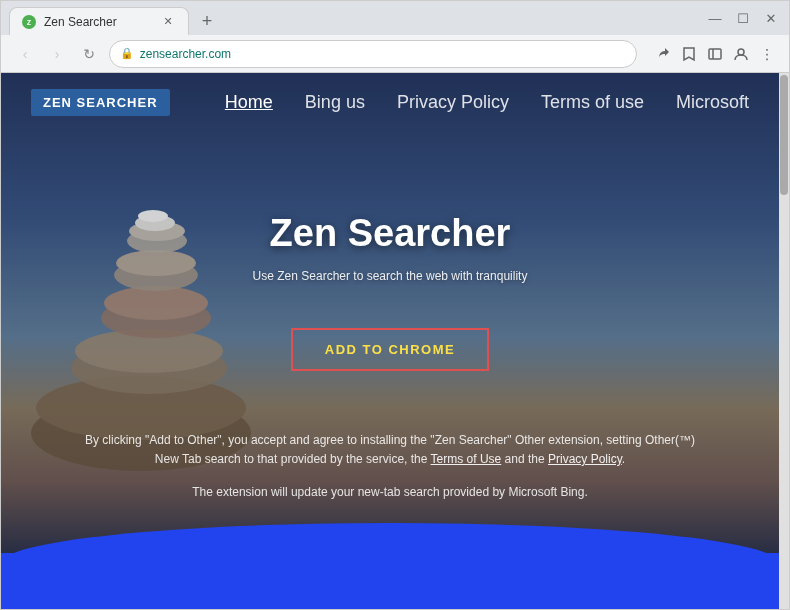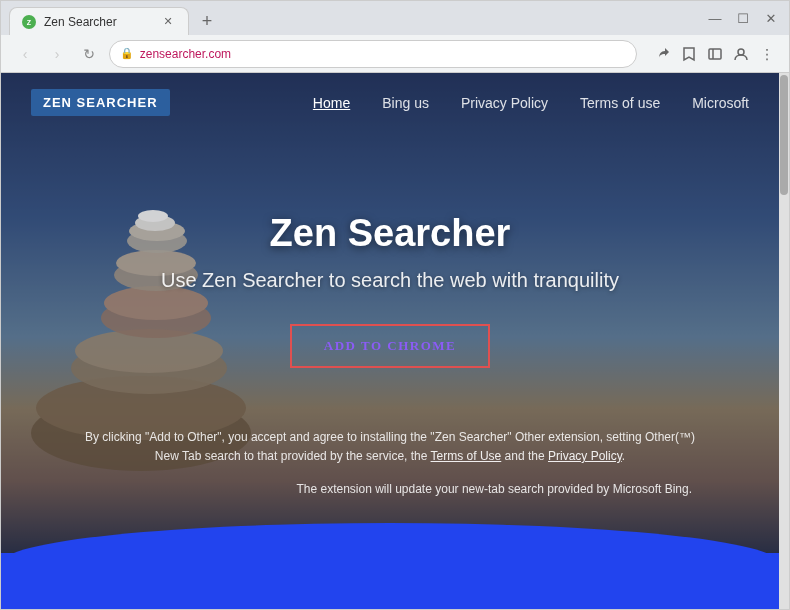--- a/index.html
+++ b/index.html
@@ -16,21 +16,21 @@
     .new-tab-btn { width: 28px; height: 28px; display: flex; align-items: center; justify-content: center; font-size: 18px; color: #666; cursor: pointer; border-radius: 50%; margin-left: 4px; }
 
     .title-bar-controls { margin-left: auto; display: flex; gap: 8px; align-items: center; }
     .title-bar-btn { width: 20px; height: 20px; display: flex; align-items: center; justify-content: center; color: #666; font-size: 13px; cursor: pointer; }
 
     .address-bar { height: 38px; background: #f1f3f4; display: flex; align-items: center; padding: 0 12px; gap: 8px; border-bottom: 1px solid #ccc; }
     .nav-btn { width: 24px; height: 24px; display: flex; align-items: center; justify-content: center; color: #888; font-size: 14px; cursor: pointer; border-radius: 50%; }
     .nav-btn.disabled { color: #ccc; cursor: default; }
     .url-bar { flex: 1; height: 28px; background: white; border: 1px solid #ccc; border-radius: 14px; display: flex; align-items: center; padding: 0 10px; font-size: 12px; color: #333; gap: 6px; }
     .url-lock { font-size: 11px; color: #666; }
-    .url-text { flex: 1; color: #be185d; font-size: 12px; }
+    .url-text { flex: 1; color: #0f766e; font-size: 12px; }
     .address-icons { display: flex; gap: 6px; align-items: center; margin-left: 8px; }
     .addr-icon { width: 20px; height: 20px; display: flex; align-items: center; justify-content: center; color: #666; font-size: 14px; cursor: pointer; border-radius: 4px; }
 
     
     .webpage { flex: 1; display: flex; overflow: hidden; position: relative; }
     .page-content { flex: 1; overflow-y: auto; background: #1a1a2e; position: relative; }
     .scrollbar { width: 10px; background: #e0e0e0; display: flex; flex-direction: column; }
     .scroll-thumb { width: 8px; margin: 1px; height: 120px; background: #aaa; border-radius: 4px; margin-top: 2px; }
 
     
@@ -38,33 +38,33 @@
     .hero-bg { position: absolute; inset: 0; background: linear-gradient(to bottom, #2c3e6b 0%, #4a6fa5 30%, #8ab0c8 55%, #c8a870 70%, #a0785a 85%, #3a3a4a 100%); }
     .hero-overlay { position: absolute; inset: 0; background: rgba(20, 30, 60, 0.45); }
 
     
     .stones { position: absolute; left: 0; top: 40px; width: 320px; height: 380px; opacity: 0.85; }
 
     
     .site-nav { position: relative; z-index: 10; display: flex; align-items: center; padding: 16px 30px; }
     .site-logo { background: #2c5f9e; color: white; font-size: 13px; font-weight: 700; letter-spacing: 1px; padding: 6px 12px; border-radius: 2px; }
     .nav-links { margin-left: auto; display: flex; gap: 32px; }
-    .nav-link { color: rgba(255,255,255,0.85); font-size: 14px; text-decoration: none; cursor: pointer; }
+    .nav-link { color: rgba(255,255,255,0.85); font-size: 18px; text-decoration: none; cursor: pointer; }
     .nav-link.active { color: white; text-decoration: underline; }
 
     
     .hero-content { position: relative; z-index: 10; text-align: center; padding: 80px 40px 40px; }
     .hero-title { font-size: 38px; font-weight: 700; color: white; text-shadow: 0 2px 8px rgba(0,0,0,0.5); margin-bottom: 14px; }
-    .hero-subtitle { font-size: 20px; color: rgba(255,255,255,0.9); text-shadow: 0 1px 4px rgba(0,0,0,0.4); margin-bottom: 32px; font-weight: 400; }
-    .cta-btn { display: inline-block; border: 2px solid #e05050; color: #8b5cf6; background: transparent; font-size: 13px; font-weight: 700; letter-spacing: 1.5px; padding: 12px 32px; cursor: pointer; text-transform: uppercase; font-family: Liberation Serif, serif; }
+    .hero-subtitle { font-size: 12px; color: rgba(255,255,255,0.9); text-shadow: 0 1px 4px rgba(0,0,0,0.4); margin-bottom: 45px; font-weight: 400; }
+    .cta-btn { display: inline-block; border: 2px solid #e05050; color: #fde047; background: transparent; font-size: 13px; font-weight: 700; letter-spacing: 1.5px; padding: 12px 32px; cursor: pointer; text-transform: uppercase; }
 
     .disclaimer { position: relative; z-index: 10; text-align: center; padding: 20px 80px 16px; color: rgba(255,255,255,0.85); font-size: 12px; line-height: 1.6; }
     .disclaimer a { color: rgba(255,255,255,0.9); text-decoration: underline; cursor: pointer; }
 
-    .disclaimer2 { position: relative; z-index: 10; text-align: right; padding: 0 87px 20px; color: rgba(255,255,255,0.85); font-size: 12px; }
+    .disclaimer2 { position: relative; z-index: 10; text-align: center; padding: 0 112px 20px; color: rgba(255,255,255,0.85); font-size: 12px; }
 
     
     .blue-footer { position: relative; height: 80px; background: #2244ee; z-index: 5; }
     .blue-footer::before { content: ''; position: absolute; top: -30px; left: 0; right: 0; height: 60px; background: #2244ee; border-radius: 50% 50% 0 0 / 40px 40px 0 0; }
   </style>
 </head>
 <body>
 
 <div class="browser-frame">
 

